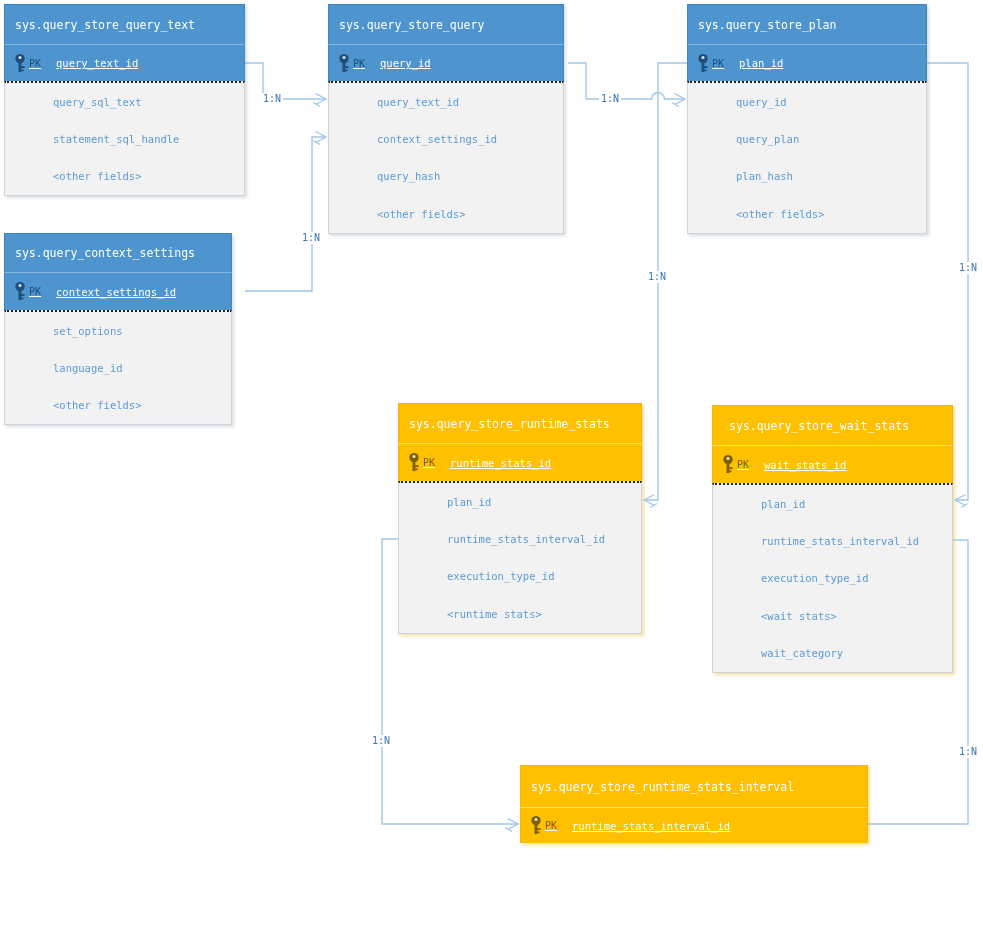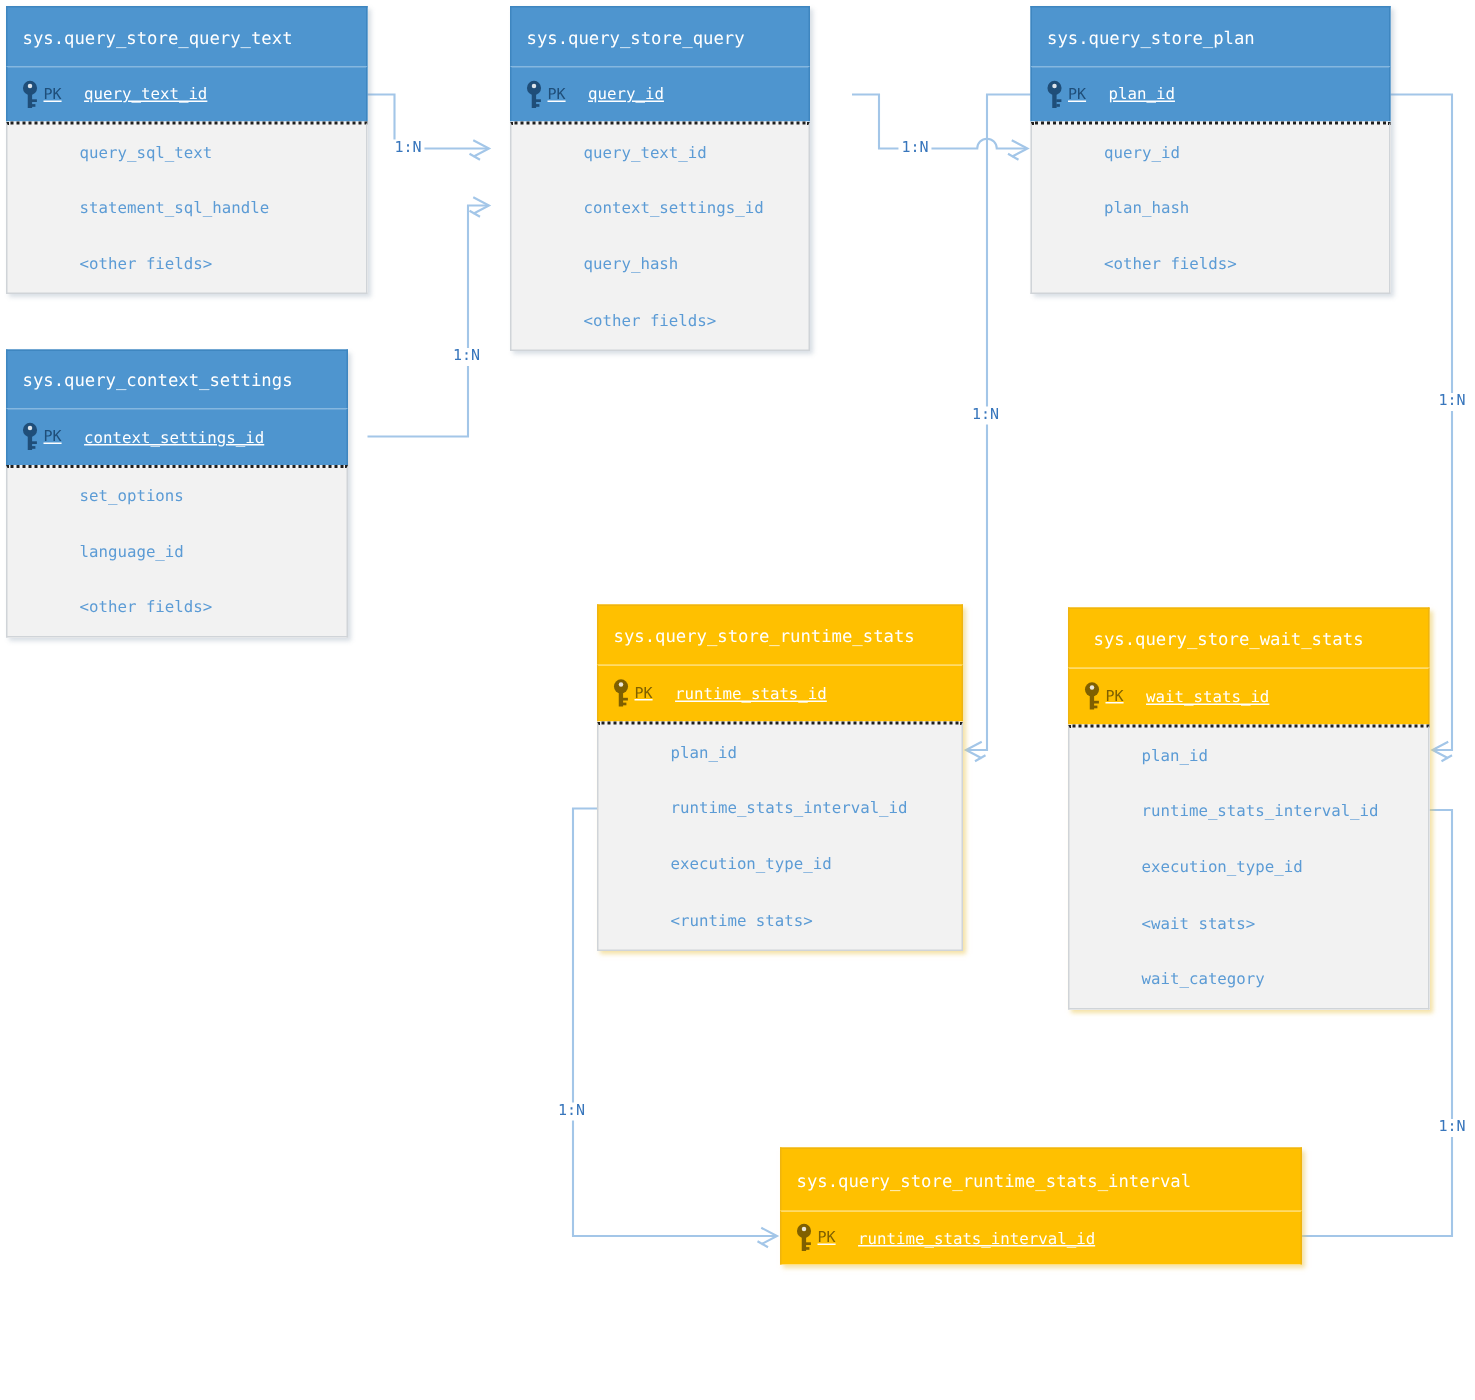--- a/index.html
+++ b/index.html
@@ -51,21 +51,21 @@
   .tbl.blue .pk-label{color:var(--pkBlueText);}
   .tbl.blue .key{color:var(--pkBlueText);}
   
   .tbl.orange{box-shadow:2px 2px 3px rgba(235,200,90,0.55);}
   .tbl.orange .hdr{background:var(--orange); border:1px solid var(--orangeBorder); border-bottom:none;}
   .tbl.orange .pk-row{background:var(--orange); border:1px solid var(--orangeBorder); border-bottom:none; border-top:1px solid var(--orangeDivider);}
   .tbl.orange .pk-label{color:var(--pkOrangeText);}
   .tbl.orange .key{color:var(--pkOrangeText);}
   
   #t0{left:4px;   top:4px;   width:241px;} #t0 .hdr{height:40px;} #t0 .pk-row{height:37px;}
-  #t1{left:340px; top:4px;   width:200px;} #t1 .hdr{height:40px;} #t1 .pk-row{height:37px;}
+  #t1{left:328px; top:4px;   width:236px;} #t1 .hdr{height:40px;} #t1 .pk-row{height:37px;}
   #t2{left:687px; top:4px;   width:240px;text-align:center;} #t2 .hdr{height:40px;} #t2 .pk-row{height:37px;}
   #t3{left:4px;   top:233px; width:228px;} #t3 .hdr{height:39px;} #t3 .pk-row{height:38px;}
   #t4{left:398px; top:403px; width:244px;} #t4 .hdr{height:40px;} #t4 .pk-row{height:38px;}
   #t5{left:712px; top:405px; width:241px;} #t5 .hdr{height:40px;padding-left:16px;} #t5 .pk-row{height:38px;}
   #t6{left:520px; top:765px; width:348px;} #t6 .hdr{height:42px;} #t6 .pk-row{height:36px;}
 </style>
 </head>
 <body>
 
 <svg class="wires" width="983" height="933" viewBox="0 0 983 933">
@@ -155,20 +155,21 @@
           <rect x="4.5" y="9.5" width="2.9" height="9.5" fill="currentColor"></rect>
           <rect x="7.2" y="13.2" width="3.4" height="1.8" fill="currentColor"></rect>
           <rect x="7.2" y="16.4" width="2.4" height="1.8" fill="currentColor"></rect>
         </svg>
     </span>
     <span class="pk-label">PK</span>
     <span class="pk-field">plan_id</span>
   </div>
   <div class="body">
     <div class="field">query_id</div>
+    <div class="field">query_plan</div>
     <div class="field">plan_hash</div>
     <div class="field">&lt;other fields&gt;</div>
   </div>
 </div>
 
 <div class="tbl blue" id="t3">
   <div class="hdr">sys.query_context_settings</div>
   <div class="pk-row">
     <span class="key">
       <svg width="13" height="21" viewBox="0 0 13 21">

